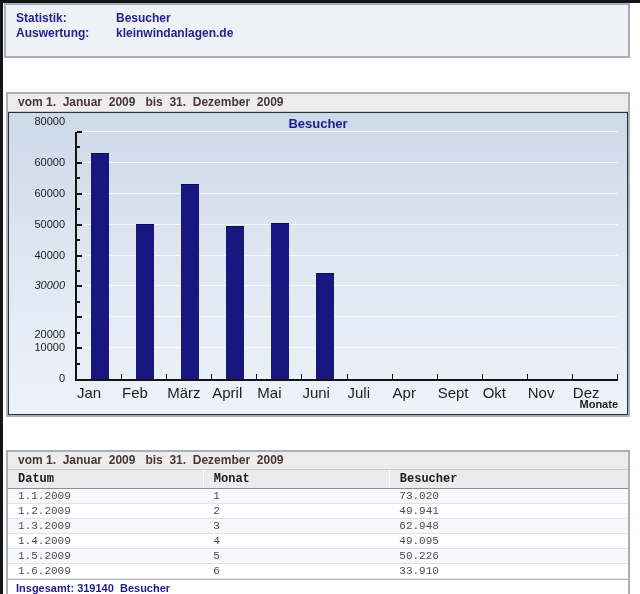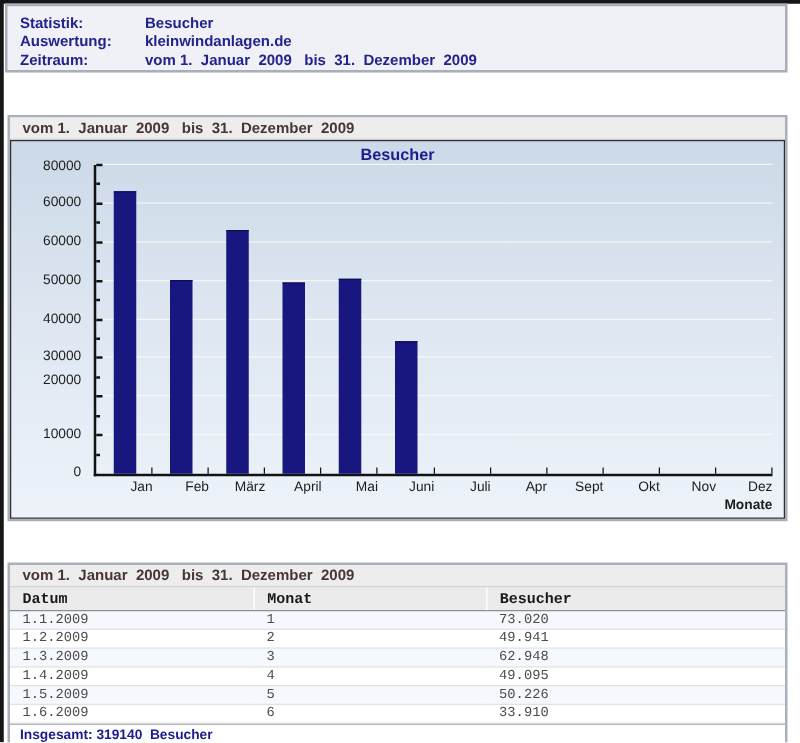--- a/index.html
+++ b/index.html
@@ -31,21 +31,21 @@
     border-left:2px solid #131313; border-bottom:2px solid #131313; }
   .gridline { position:absolute; left:0; width:100%; height:1px; background:rgba(255,252,245,0.75); }
   .bar { position:absolute; bottom:0; width:18px; background:#17177f; border-top:1px solid #0d0d55; }
   .ytick { position:absolute; height:2px; background:#131313; left:0; }
   .ytick.major { width:5px; }
   .ytick.minor { width:3px; }
   .xtick { position:absolute; bottom:0; width:1px; height:5px; background:#131313; }
   .y-axis { position:absolute; left:0; top:19px; width:60px; height:247px; }
   .y-tick-label { position:absolute; right:4px; font-size:11px; color:#1d1d1d; line-height:12px; text-align:right; }
   .x-labels { position:absolute; left:68px; top:271px; width:541px; display:flex; }
-  .x-tick-label { flex:1 1 0; text-align:right; font-size:11px; color:#1d1d1d; }
+  .x-tick-label { flex:1 1 0; text-align:left; font-size:15px; color:#1d1d1d; }
   .x-axis-title { position:absolute; top:285px; right:9px; font-size:11px; font-weight:bold; color:#1d1d1d; }
 
   
   .table-section { top:450px; }
   table.stats { width:100%; border-collapse:collapse; table-layout:fixed;font-family:Liberation Mono, monospace; }
   table.stats th { background:#ebebeb; text-align:left; font-size:12px; font-weight:bold; color:#1a1a1a;
     padding:2px 0 2px 10px; border-bottom:1px solid #8f8f8f; border-left:1px solid #fff; }
   table.stats th:first-child { border-left:none; }
   table.stats td { font-size:11px; color:#4d4d4d; padding:1px 0 1px 10px; line-height:12px;
     border-bottom:1px solid #e2e2e2; }
@@ -61,39 +61,36 @@
   <div class="topbar"></div>
   <div class="leftbar"></div>
 
   <div class="summary-panel">
     <div class="summary-row">
       <span class="summary-label">Statistik:</span><span class="summary-value">Besucher</span>
     </div>
     <div class="summary-row">
       <span class="summary-label">Auswertung:</span><span class="summary-value">kleinwindanlagen.de</span>
     </div>
-    <div class="summary-row">
-      <span class="summary-label">Zeitraum:</span><span class="summary-value">vom 1.  Januar  2009   bis  31.  Dezember  2009</span>
-    </div>
   </div>
 
   <div class="section chart-section">
     <div class="section-header">vom 1.  Januar  2009   bis  31.  Dezember  2009</div>
     <div class="chart-panel">
       <div class="chart-title">Besucher</div>
       <div class="y-axis" id="y-axis">
           <div class="y-tick-label" style="bottom: -5px;">0</div>
           <div class="y-tick-label" style="bottom: 25.875px;">10000</div>
-          <div class="y-tick-label" style="bottom: 69px;">20000</div>
-          <div class="y-tick-label" style="bottom: 87.625px;">30000</div>
+          <div class="y-tick-label" style="bottom: 39px;">20000</div>
+          <div class="y-tick-label" style="bottom: 87.625px; font-style: italic;">30000</div>
           <div class="y-tick-label" style="bottom: 118.5px;">40000</div>
           <div class="y-tick-label" style="bottom: 149.375px;">50000</div>
           <div class="y-tick-label" style="bottom: 180.25px;">60000</div>
           <div class="y-tick-label" style="bottom: 211.125px;">60000</div>
-          <div class="y-tick-label" style="bottom: 240px;">80000</div>
+          <div class="y-tick-label" style="bottom: 252px;">80000</div>
         </div>
       <div class="plot-area" id="plot-area">
           <div class="gridline" style="bottom: 30.875px;"></div>
           <div class="gridline" style="bottom: 61.75px;"></div>
           <div class="gridline" style="bottom: 92.625px;"></div>
           <div class="gridline" style="bottom: 123.5px;"></div>
           <div class="gridline" style="bottom: 154.375px;"></div>
           <div class="gridline" style="bottom: 185.25px;"></div>
           <div class="gridline" style="bottom: 216.125px;"></div>
           <div class="gridline" style="bottom: 247px;"></div>

